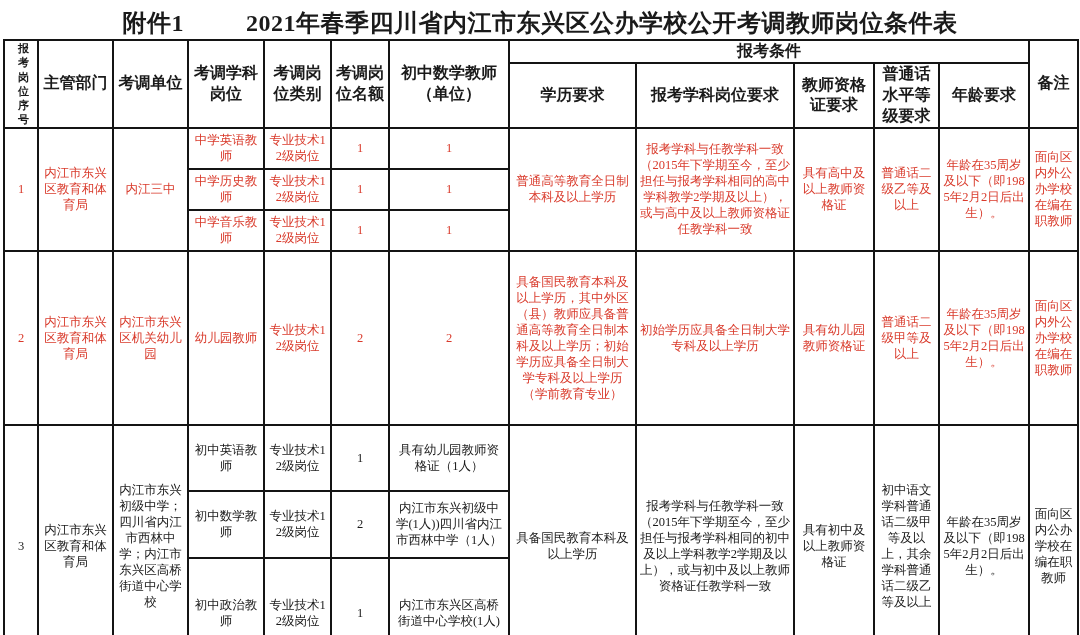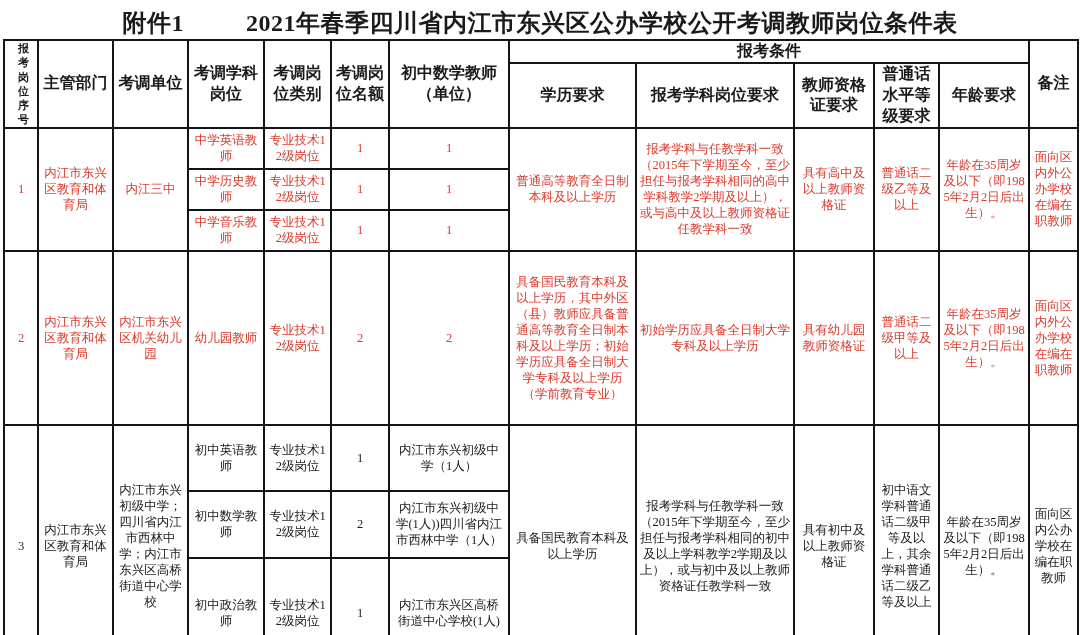--- a/index.html
+++ b/index.html
@@ -132,21 +132,21 @@
       <td class="remark-cell">面向区内外公办学校在编在职教师</td>
     </tr>
 
     <tr class="r3a">
       <td rowspan="3" class="seq">3</td>
       <td rowspan="3">内江市东兴区教育和体育局</td>
       <td rowspan="3">内江市东兴初级中学；四川省内江市西林中学；内江市东兴区高桥街道中心学校</td>
       <td>初中英语教师</td>
       <td class="cat">专业技术12级岗位</td>
       <td class="num">1</td>
-      <td>内江市东兴初级中学（1人）</td>
+      <td>具有幼儿园教师资格证（1人）</td>
       <td rowspan="3">具备国民教育本科及以上学历</td>
       <td rowspan="3">报考学科与任教学科一致（2015年下学期至今，至少担任与报考学科相同的初中及以上学科教学2学期及以上），或与初中及以上教师资格证任教学科一致</td>
       <td rowspan="3">具有初中及以上教师资格证</td>
       <td rowspan="3">初中语文学科普通话二级甲等及以上，其余学科普通话二级乙等及以上</td>
       <td rowspan="3">年龄在35周岁及以下（即1985年2月2日后出生）。</td>
       <td rowspan="3" class="remark-cell">面向区内公办学校在编在职教师</td>
     </tr>
     <tr class="r3b">
       <td>初中数学教师</td>
       <td class="cat">专业技术12级岗位</td>

